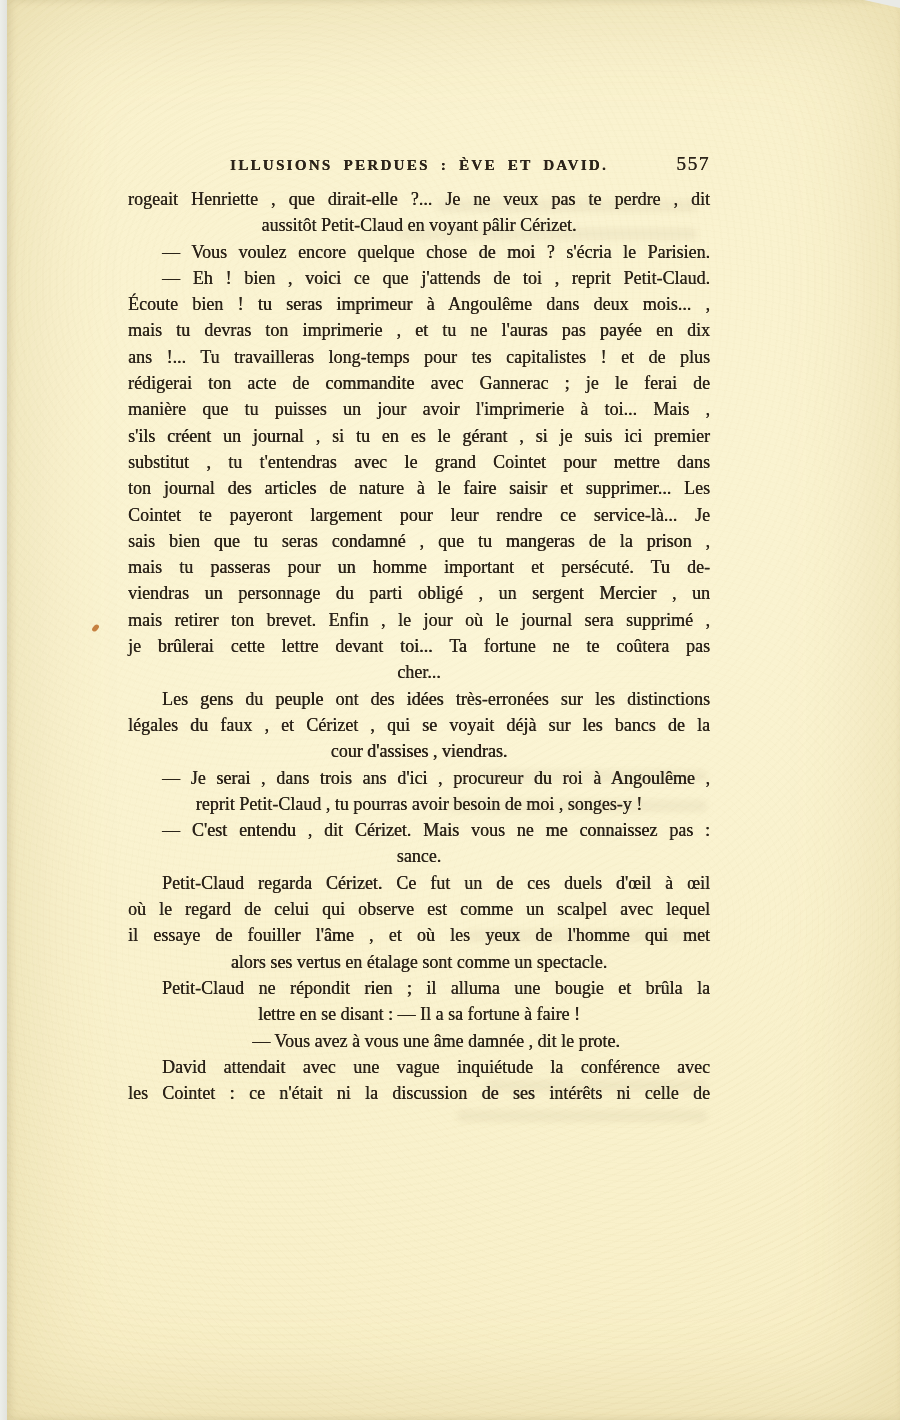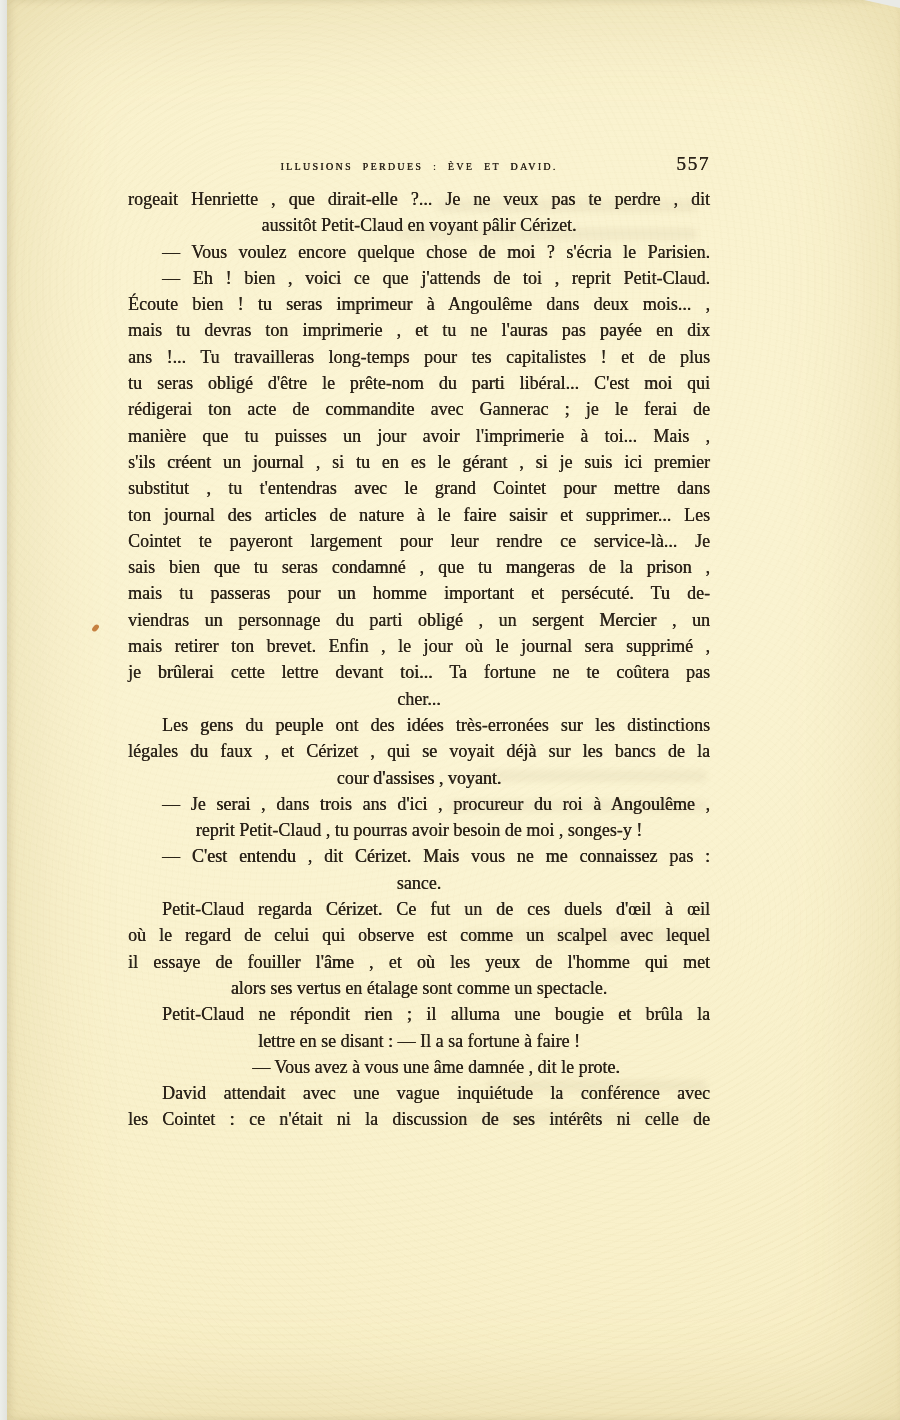--- a/index.html
+++ b/index.html
@@ -58,22 +58,22 @@
   }
   
   .runhead {
     position: absolute;
     left: 121px; top: 156px;
     width: 582px;
     height: 26px;
     text-align: center;
   }
   .rh-title {
-    font-weight: normal;
-    font-size: 10px;
+    font-weight: bold;
+    font-size: 15px;
     letter-spacing: 2.3px;
     word-spacing: 5px;
     color: var(--ink, #2c241a);
     text-shadow: 0.3px 0 0 currentColor;
   }
   .rh-num {
     position: absolute;
     right: 0; top: -3px;
     font-size: 19.5px;
     letter-spacing: 1.5px;
@@ -125,36 +125,35 @@
     </header>
 
     <main class="bodycol">
         <div class="line just">rogeait Henriette , que dirait-elle ?... Je ne veux pas te perdre , dit</div>
         <div class="line">aussitôt Petit-Claud en voyant pâlir Cérizet.</div>
         <div class="line just ind">— Vous voulez encore quelque chose de moi ? s'écria le Parisien.</div>
         <div class="line just ind">— Eh ! bien , voici ce que j'attends de toi , reprit Petit-Claud.</div>
         <div class="line just">Écoute bien ! tu seras imprimeur à Angoulême dans deux mois... ,</div>
         <div class="line just">mais tu devras ton imprimerie , et tu ne l'auras pas payée en dix</div>
         <div class="line just">ans !... Tu travailleras long-temps pour tes capitalistes ! et de plus</div>
-        <div class="line just">tu seras obligé d'être le prête-nom du parti libéral... C'est moi qui</div>
         <div class="line just">rédigerai ton acte de commandite avec Gannerac ; je le ferai de</div>
         <div class="line just">manière que tu puisses un jour avoir l'imprimerie à toi... Mais ,</div>
         <div class="line just">s'ils créent un journal , si tu en es le gérant , si je suis ici premier</div>
         <div class="line just">substitut , tu t'entendras avec le grand Cointet pour mettre dans</div>
         <div class="line just">ton journal des articles de nature à le faire saisir et supprimer... Les</div>
         <div class="line just">Cointet te payeront largement pour leur rendre ce service-là... Je</div>
         <div class="line just">sais bien que tu seras condamné , que tu mangeras de la prison ,</div>
         <div class="line just">mais tu passeras pour un homme important et persécuté. Tu de-</div>
         <div class="line just">viendras un personnage du parti obligé , un sergent Mercier , un</div>
         <div class="line just">mais retirer ton brevet. Enfin , le jour où le journal sera supprimé ,</div>
         <div class="line just">je brûlerai cette lettre devant toi... Ta fortune ne te coûtera pas</div>
         <div class="line">cher...</div>
         <div class="line just ind">Les gens du peuple ont des idées très-erronées sur les distinctions</div>
         <div class="line just">légales du faux , et Cérizet , qui se voyait déjà sur les bancs de la</div>
-        <div class="line">cour d'assises , voyant.</div>
+        <div class="line">cour d'assises , viendras.</div>
         <div class="line just ind">— Je serai , dans trois ans d'ici , procureur du roi à Angoulême ,</div>
         <div class="line">reprit Petit-Claud , tu pourras avoir besoin de moi , songes-y !</div>
         <div class="line just ind">— C'est entendu , dit Cérizet. Mais vous ne me connaissez pas :</div>
         <div class="line">sance.</div>
         <div class="line just ind">Petit-Claud regarda Cérizet. Ce fut un de ces duels d'œil à œil</div>
         <div class="line just">où le regard de celui qui observe est comme un scalpel avec lequel</div>
         <div class="line just">il essaye de fouiller l'âme , et où les yeux de l'homme qui met</div>
         <div class="line">alors ses vertus en étalage sont comme un spectacle.</div>
         <div class="line just ind">Petit-Claud ne répondit rien ; il alluma une bougie et brûla la</div>
         <div class="line">lettre en se disant : — Il a sa fortune à faire !</div>

